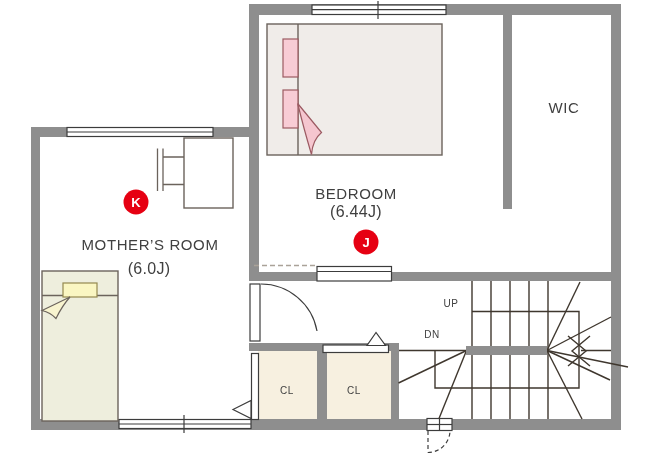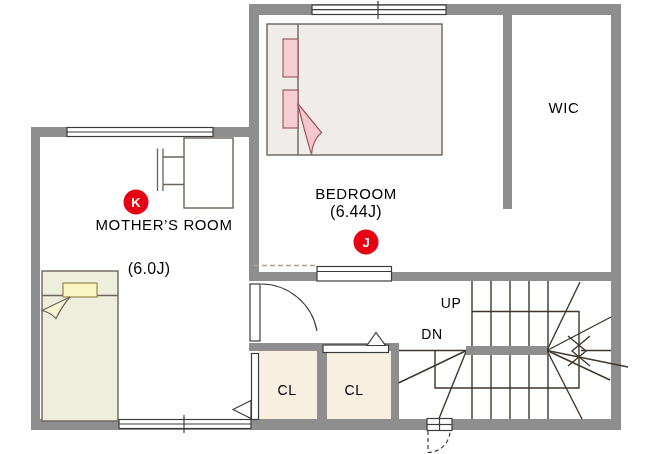--- a/index.html
+++ b/index.html
@@ -8,26 +8,26 @@
     width:661px;height:454px;
     background:#fff;
     font-family:"Liberation Sans", sans-serif;
     overflow:hidden;
   }
   #plan svg{position:absolute;left:0;top:0;}
   .lbl{
     position:absolute;
     transform:translate(-50%,-50%);
     white-space:nowrap;
-    color:#000000;
+    color:#404040;
     font-size:15px;
     letter-spacing:0.6px;
   }
   .lbl.small{font-size:16px;letter-spacing:0.3px;}
-  .lbl.mid{font-size:14px;}
+  .lbl.mid{font-size:10px;}
   .marker{
     position:absolute;
     transform:translate(-50%,-50%);
     width:25px;height:25px;border-radius:50%;
     background:#e60012;
     color:#fff;font-size:13px;font-weight:bold;
     display:flex;align-items:center;justify-content:center;
     letter-spacing:0;
   }
 </style>
@@ -136,21 +136,21 @@
         <line x1="547" y1="350.5" x2="582" y2="419"></line>
       </g>
       <g>
         <polyline points="568,336 586,351 568,366"></polyline>
         <polyline points="590,336 572,351 590,366"></polyline>
       </g>
       <rect x="466" y="346" width="81" height="9" fill="#8e8e8e" stroke="none"></rect>
     </g>
   </svg>
 
-  <div class="lbl" style="left:150px;top:224px;margin-left:14px;">MOTHER’S ROOM</div>
+  <div class="lbl" style="left:150px;top:244px;">MOTHER’S ROOM</div>
   <div class="lbl small" style="left:149px;top:269px;">(6.0J)</div>
 
   <div class="lbl" style="left:356px;top:193px;text-align:center;">BEDROOM</div>
   <div class="lbl small" style="left:356px;top:212px;">(6.44J)</div>
 
   <div class="lbl" style="left:564px;top:107px;">WIC</div>
 
   <div class="lbl mid" style="left:287px;top:390px;">CL</div>
   <div class="lbl mid" style="left:354px;top:390px;">CL</div>
 

